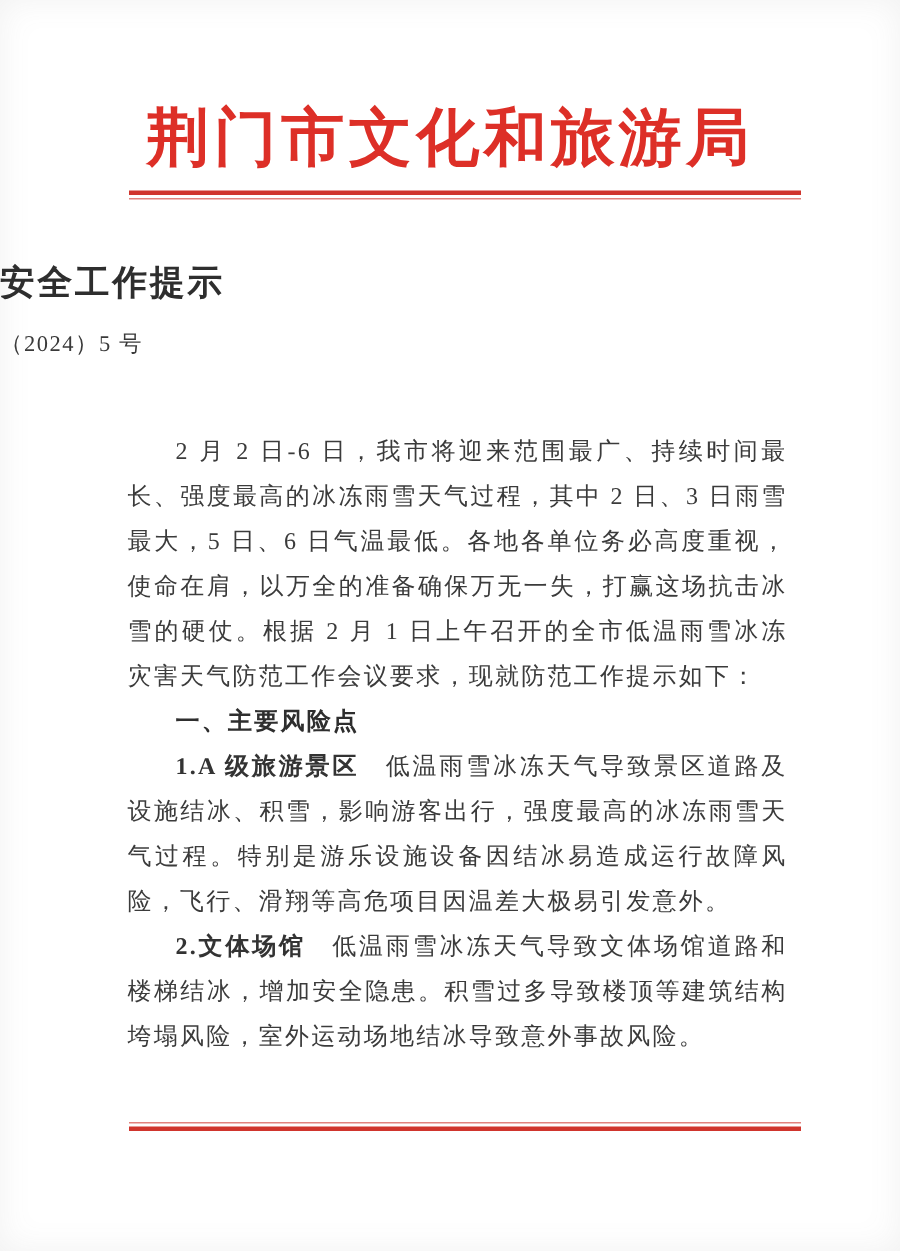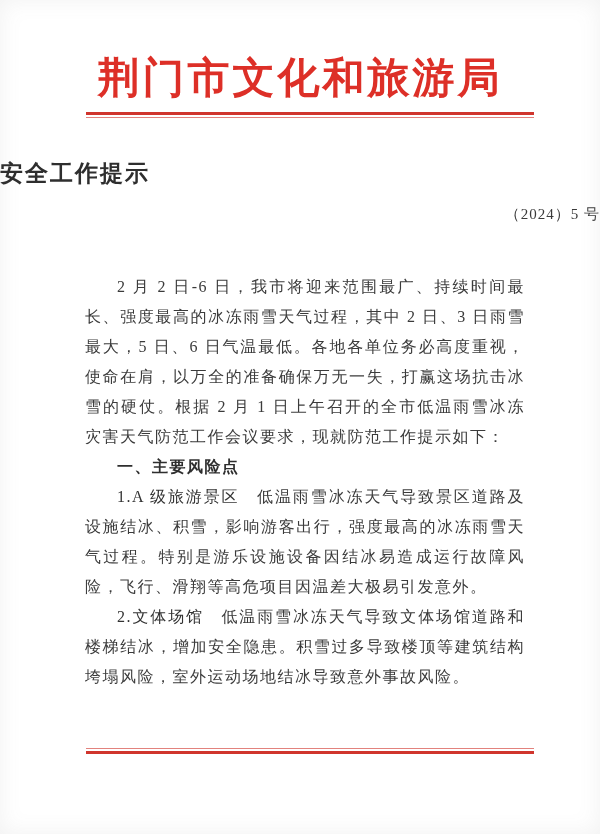--- a/index.html
+++ b/index.html
@@ -11,21 +11,21 @@
     position: relative;
     width: 600px;
     height: 834px;
     background: #ffffff;
     box-shadow: inset 0 0 22px rgba(120,120,120,0.10);
     overflow: hidden;
     box-sizing: border-box;
   }
   
   .org-name {
-    margin-top: 53px;
+    margin-top: 68px;
     text-align: center;
     font-family: "Liberation Serif", "DejaVu Serif", serif;
     font-weight: bold;
     font-size: 42px;
     letter-spacing: 3px;
     color: #dd2f27;
     line-height: 1.2;
   }
   
   .head-rule {
@@ -44,21 +44,21 @@
   .doc-title {
     margin-top: 40px;
     font-family: "Liberation Sans", "DejaVu Sans", sans-serif;
     font-weight: bold;
     font-size: 23px;
     letter-spacing: 2px;
     color: #2e2e2e;
   }
   .doc-number {
     margin-top: 16px;
-    text-align: right;
+    text-align: left;
     font-family: "Liberation Serif", "DejaVu Serif", serif;
     font-size: 15px;
     letter-spacing: 1px;
     color: #3a3a3a;
   }
   .body-block {
     margin: 48px 0 0 85px;
     width: 440px;
     font-family: "Liberation Serif", "DejaVu Serif", serif;
     font-size: 16px;
@@ -74,21 +74,21 @@
   .para-indent {
     text-indent: 2em;
   }
   .section-heading {
     text-indent: 2em;
     font-family: "Liberation Sans", "DejaVu Sans", sans-serif;
     font-weight: bold;
     color: #2e2e2e;
   }
   .item-label {
-    font-weight: normal;
+    font-weight: bold;
     color: #333333;
     margin-right: 1.1em;
   }
   
   .foot-rule {
     position: absolute;
     left: 86px;
     top: 748px;
     width: 448px;
   }

